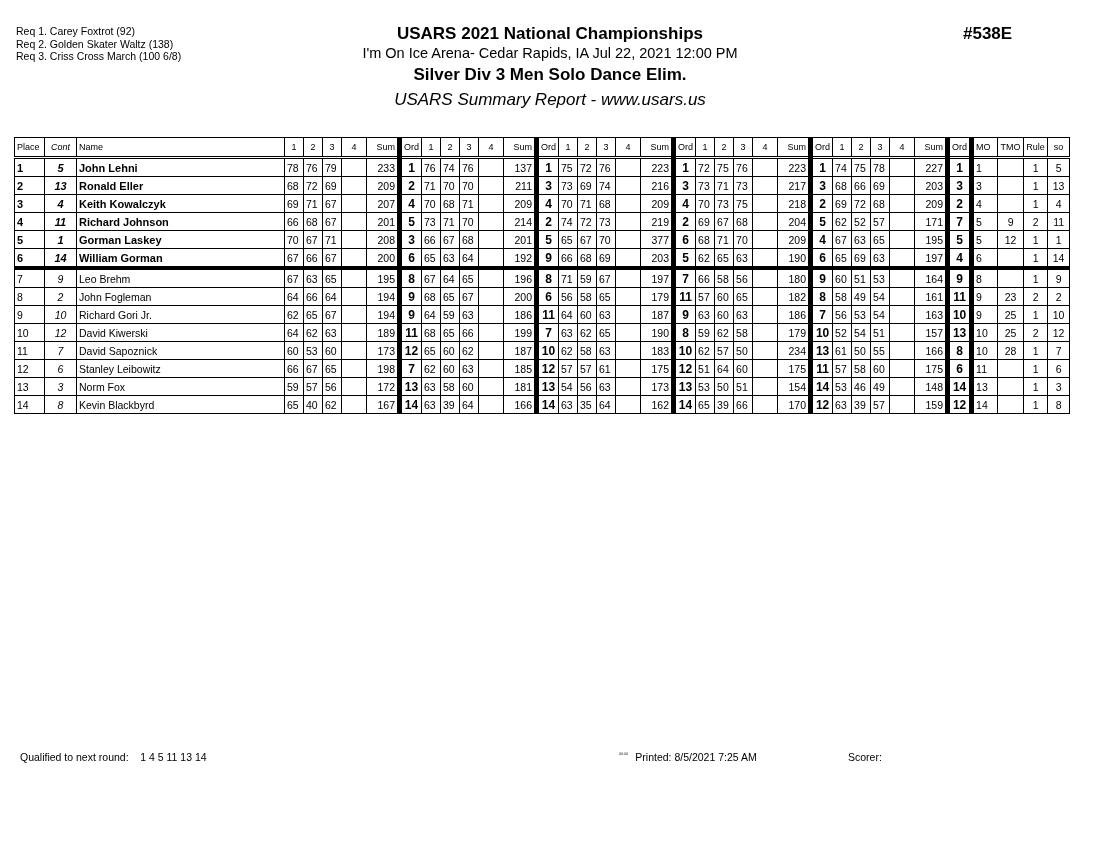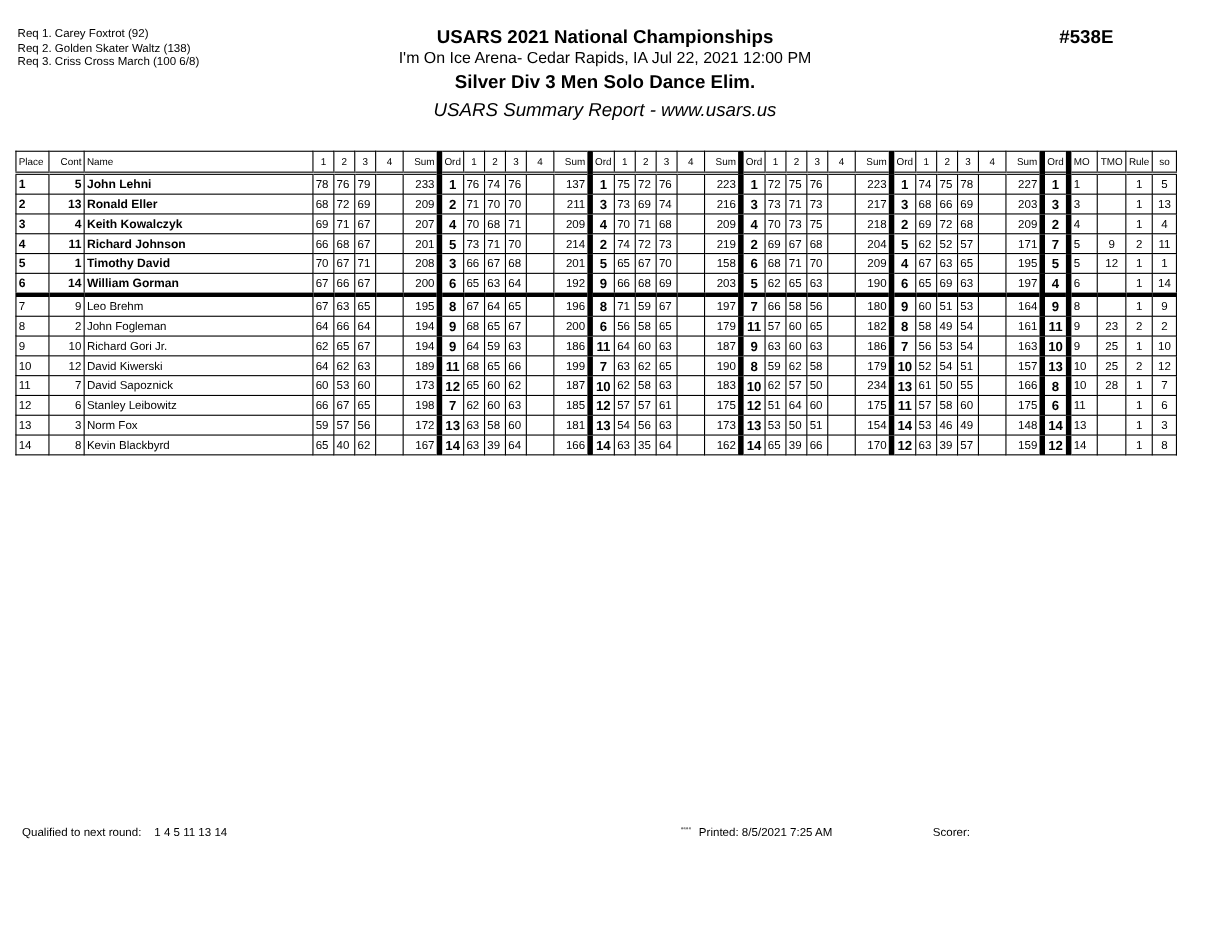--- a/index.html
+++ b/index.html
@@ -19,21 +19,21 @@
   table.res tr.jrow td.blank { border:none; }
   table.res tr.jrow td.jname { font-size:11px; padding-left:3px; border-bottom:1px solid #000; }
   table.res tr.colhdr td { font-size:9px; height:18px; border-bottom:3px double #000; }
   td.c { text-align:center; }
   td.ord { font-weight:bold; font-size:12px; text-align:center; border-left:5px solid #000 !important; }
   td.ord-hdr { border-left:5px solid #000 !important; text-align:left; }
   td.mo-first { border-left:5px solid #000 !important; }
   tr.bold td.nm, tr.bold td.pl, tr.bold td.ct { font-weight:bold; font-size:11px; }
   tr.sep td { border-bottom:4px solid #000 !important; }
   td.pl { width:25px; }
-  td.ct { width:27px; text-align:right; }
+  td.ct { width:27px; text-align:center;font-style:italic; }
   td.nm { width:203px; }
   td.s { width:14px; }
   td.s4 { width:20px; }
   td.sum { width:26px; text-align:right; }
   td.o { width:14px; }
   td.mo { width:19px; }
   td.tmo { width:21px; text-align:center; }
   td.rule { width:19px; text-align:center; }
   td.so { width:17px; text-align:center; }
 
@@ -251,38 +251,38 @@
         <td class="sum">171</td>
         <td class="o ord">7</td>
         <td class="mo mo-first">5</td>
         <td class="tmo">9</td>
         <td class="rule">2</td>
         <td class="so">11</td>
       </tr>
       <tr class="data bold">
         <td class="pl">5</td>
         <td class="ct">1</td>
-        <td class="nm">Timothy David</td>
+        <td class="nm">Gorman Laskey</td>
         <td class="s">70</td>
         <td class="s">67</td>
         <td class="s">71</td>
         <td class="s4"></td>
         <td class="sum">208</td>
         <td class="o ord">3</td>
         <td class="s">66</td>
         <td class="s">67</td>
         <td class="s">68</td>
         <td class="s4"></td>
         <td class="sum">201</td>
         <td class="o ord">5</td>
         <td class="s">65</td>
         <td class="s">67</td>
         <td class="s">70</td>
         <td class="s4"></td>
-        <td class="sum">158</td>
+        <td class="sum">377</td>
         <td class="o ord">6</td>
         <td class="s">68</td>
         <td class="s">71</td>
         <td class="s">70</td>
         <td class="s4"></td>
         <td class="sum">209</td>
         <td class="o ord">4</td>
         <td class="s">67</td>
         <td class="s">63</td>
         <td class="s">65</td>

